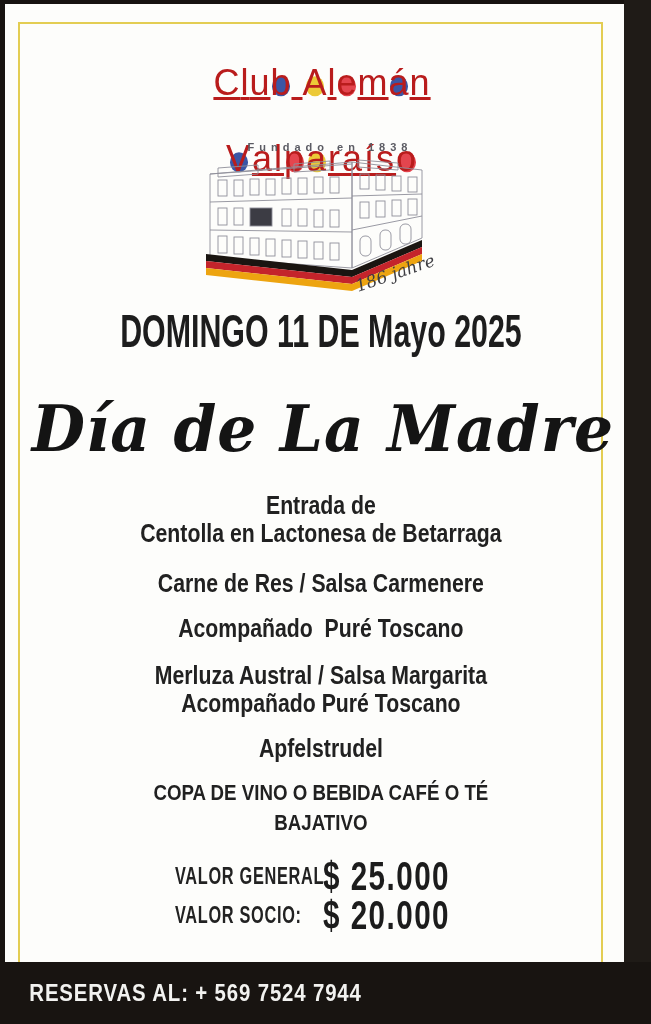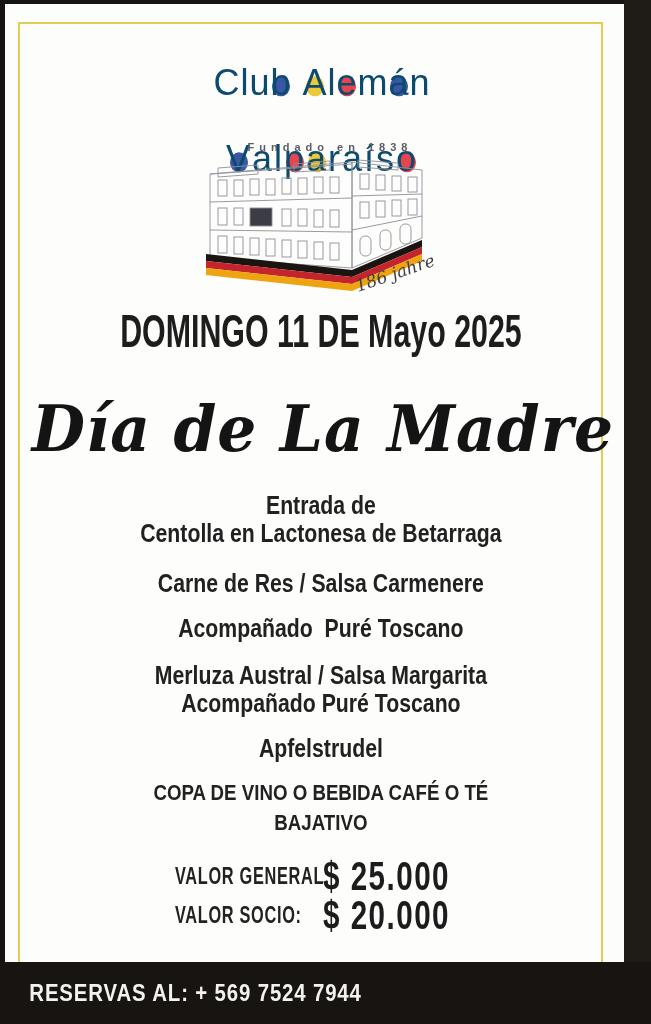--- a/index.html
+++ b/index.html
@@ -16,21 +16,21 @@
   .gold-frame{
     position:absolute;left:13px;top:18px;width:585px;height:940px;
     border:2px solid #e3cd52;border-bottom:none;box-sizing:border-box;
     pointer-events:none;
   }
   .line{
     position:absolute;left:0;width:100%;padding-left:15px;box-sizing:border-box;
     text-align:center;white-space:pre;
   }
   
-  .logo-line{position:relative;z-index:0;color:#0c4a6e;font-weight:400;}
+  .logo-line{position:relative;z-index:0;color:#b91c1c;font-weight:400;text-decoration:underline;}
   .logo-1{top:79px;font-size:36px;letter-spacing:1px;transform:translateY(-50%);}
   .logo-2{top:113px;font-size:36px;letter-spacing:2px;transform:translateY(-50%);}
   .logo-tagline{top:143px;font-size:11px;letter-spacing:5px;color:#5b5b63;font-weight:700;transform:translateY(-50%);margin-left:8px;}
   .accent{position:relative;display:inline-block;}
   .accent::before{
     content:"";position:absolute;left:50%;top:58%;width:0.5em;height:0.54em;
     border-radius:50%;background:var(--c);transform:translate(-50%,-50%);z-index:-1;
   }
   
   .building{position:absolute;left:193px;top:150px;}

